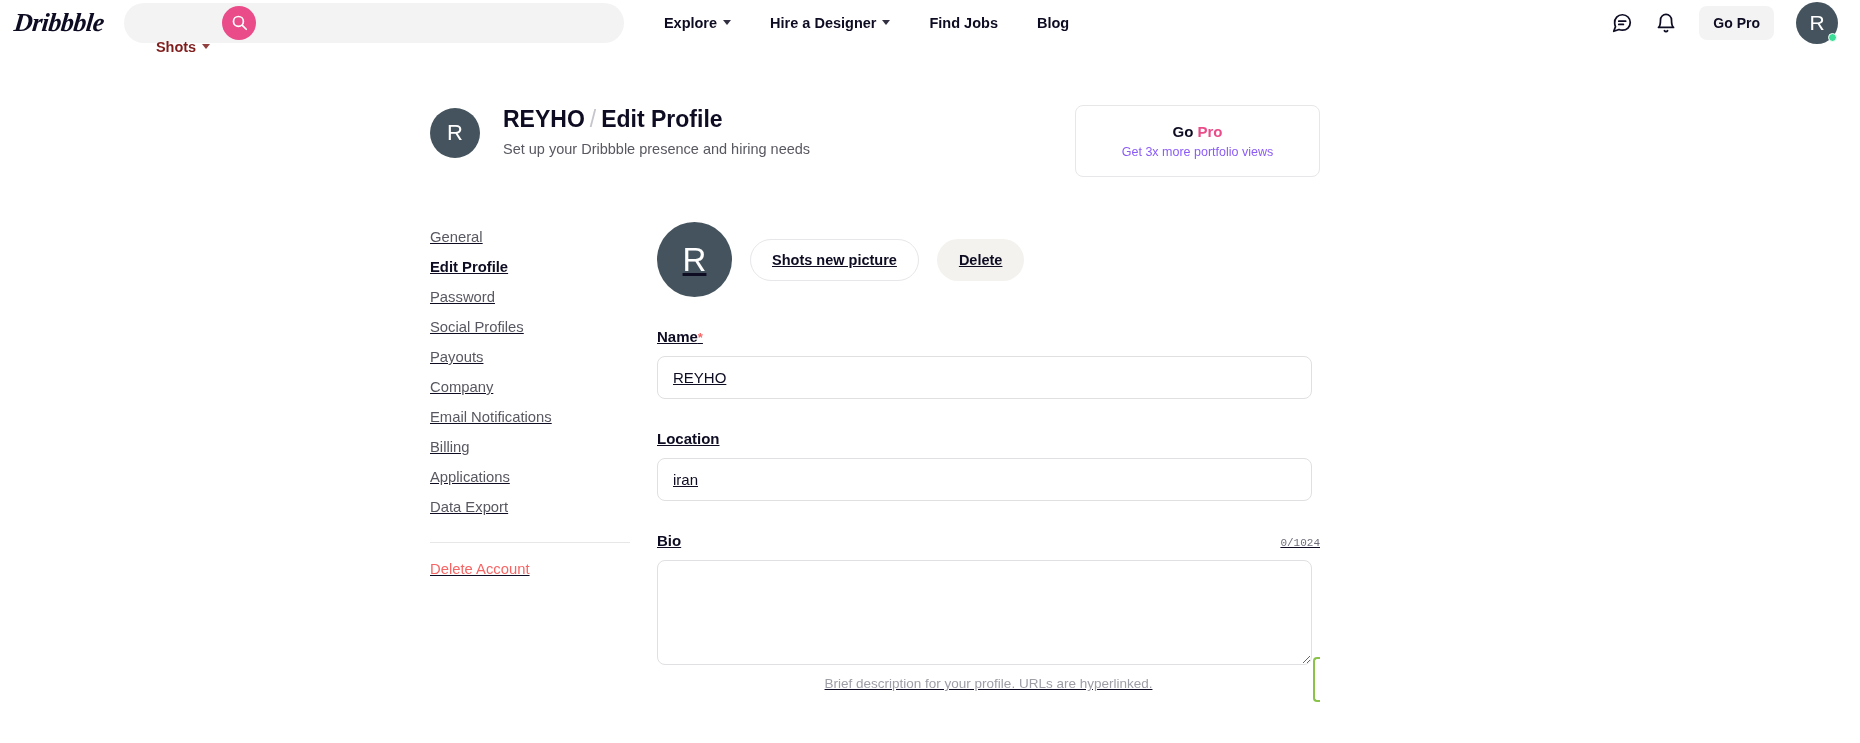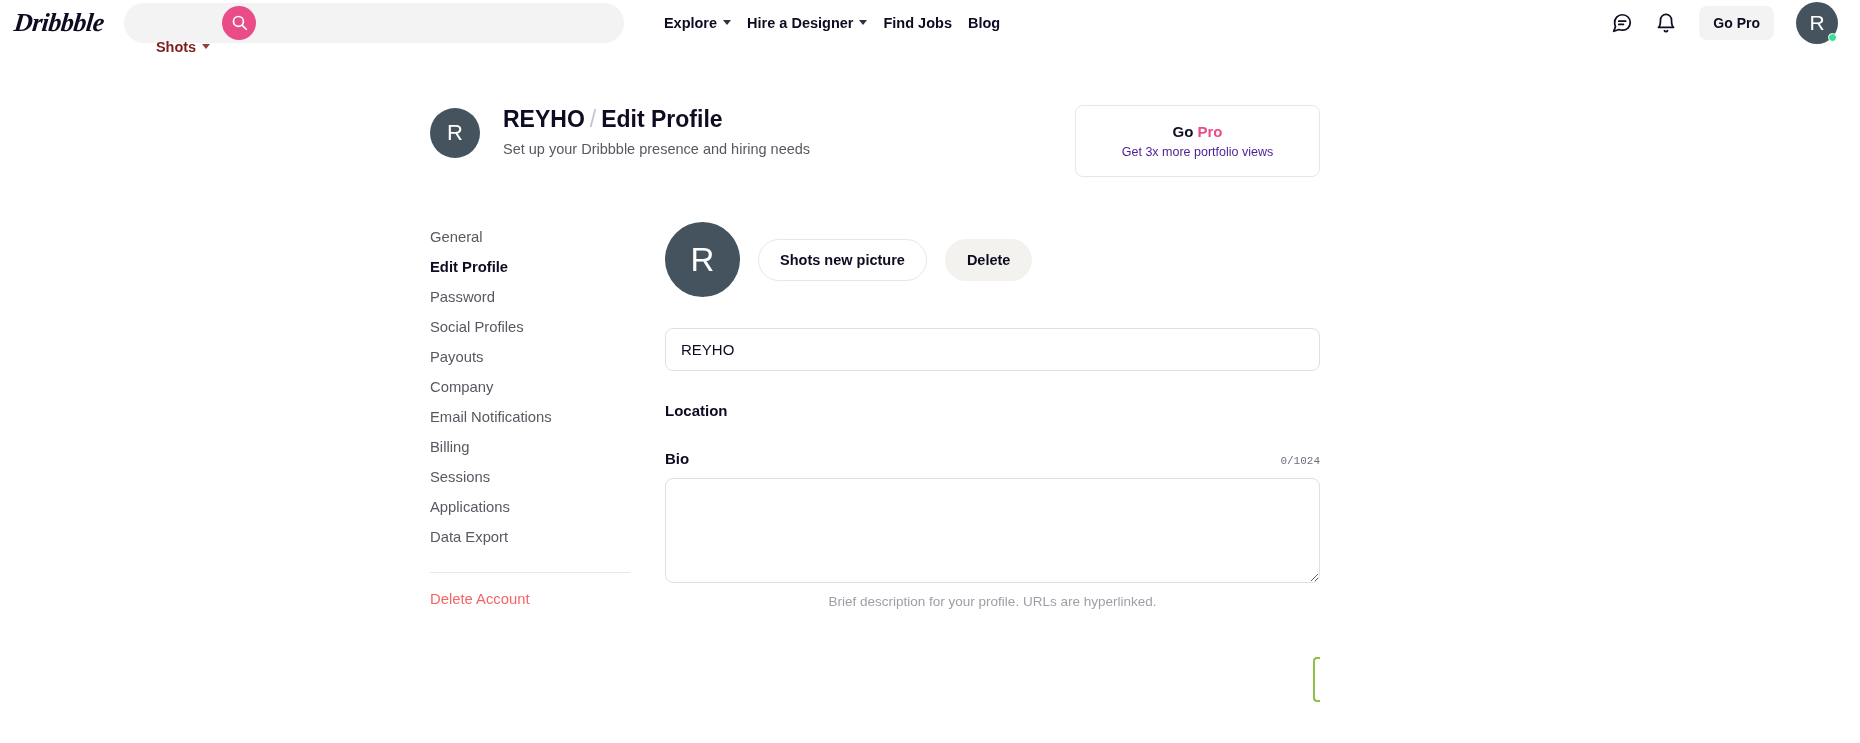--- a/index.html
+++ b/index.html
@@ -76,21 +76,21 @@
     width: 0; height: 0;
     border-left: 4px solid transparent;
     border-right: 4px solid transparent;
     border-top: 5px solid currentColor;
     display: inline-block;
     opacity: .85;
   }
   .nav {
     display: flex;
     align-items: center;
-    gap: 16px;
+    gap: 39px;
   }
   .nav-item {
     display: flex; align-items: center; gap: 6px;
     font-size: 14.5px;
     font-weight: bold;
     color: #0d0c22;
     cursor: pointer;
     white-space: nowrap;
   }
   .header-right {
@@ -169,26 +169,27 @@
     margin-left: auto;
     width: 245px;
     border: 1px solid #e7e7e9;
     border-radius: 8px;
     padding: 17px 10px;
     text-align: center;
     cursor: pointer;
   }
   .gopro-card-title { font-size: 15px; font-weight: bold; }
   .gopro-card-title .pro { color: #ea4c89; }
-  .gopro-card-sub { font-size: 12.5px; color: #4c1d95; margin-top: 5px; }
+  .gopro-card-sub { font-size: 12.5px; color: #8b5cf6; margin-top: 5px; }
 
   .content {
     display: flex;
-    gap: 8px;
+    gap: 0;
     margin-top: 45px;
+    text-decoration: underline;
   }
   
   .sidebar { width: 210px; flex: none; }
   .side-item {
     font-size: 14.8px;
     color: #585861;
     padding: 7px 0;
     cursor: pointer;
   }
   .side-item.active { color: #0d0c22; font-weight: bold; }
@@ -366,45 +367,50 @@
 
     <div class="sidebar">
       <div class="side-item">General</div>
       <div class="side-item active">Edit Profile</div>
       <div class="side-item">Password</div>
       <div class="side-item">Social Profiles</div>
       <div class="side-item">Payouts</div>
       <div class="side-item">Company</div>
       <div class="side-item">Email Notifications</div>
       <div class="side-item">Billing</div>
-      <div class="side-item">Sessions</div>
       <div class="side-item">Applications</div>
       <div class="side-item">Data Export</div>
       <div class="side-divider"></div>
       <div class="delete-account">Delete Account</div>
     </div>
 
     <div class="form">
 
       <div class="avatar-row">
         <div class="big-avatar">
           <span>R</span>
         </div>
         <button class="pill pill-outline">Shots new picture</button>
         <button class="pill pill-fill">Delete</button>
       </div>
 
       <div class="field">
+        <div class="field-label-row">
+          <div class="field-label">
+            <span>Name</span><span class="req">*</span>
+          </div>
+        </div>
         <input class="text-input" type="text" value="REYHO" style="">
       </div>
 
       <div class="field">
         <div class="field-label-row">
           <div class="field-label">Location</div>
         </div>
+        <input class="text-input" type="text" value="iran" style="">
       </div>
 
       <div class="field">
         <div class="field-label-row">
           <div class="field-label">Bio</div>
           <div class="counter">0/1024</div>
         </div>
         <textarea class="text-area" style=""></textarea>
         <div class="helper">Brief description for your profile. URLs are hyperlinked.</div>
       </div>

